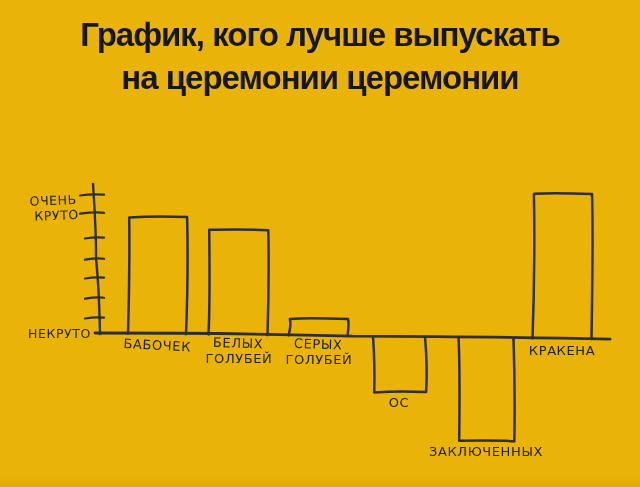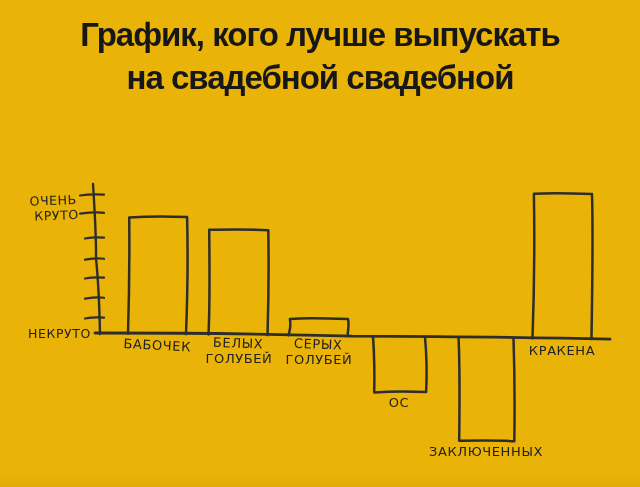--- a/index.html
+++ b/index.html
@@ -26,21 +26,21 @@
     font-size:13px; fill:#222222; letter-spacing:0.6px;
   }
   .y-small { font-size:12.5px; }
 </style>
 </head>
 <body>
 
 <div class="page">
   <h1 class="title">
     <span class="tline">График, кого лучше выпускать</span>
-    <span class="tline">на свадебной свадебной</span>
+    <span class="tline">на церемонии церемонии</span>
   </h1>
   <svg id="chart" class="chart" width="640" height="487" viewBox="0 0 640 487">
       <path d="M 95 333.0 C 173.3 333.0 275.9 333.9 352.5 336.1 C 430.6 336.4 534.1 337.2 610.0 339.2" fill="none" stroke="#2d2d2d" stroke-width="2.8" stroke-linecap="round" stroke-linejoin="round"></path>
       <path d="M 93 184 C 94.4 205.5 96.3 235.8 96.0 258.5 C 98.3 280.3 99.5 310.1 100.0 334.1" fill="none" stroke="#2d2d2d" stroke-width="2.4" stroke-linecap="round" stroke-linejoin="round"></path>
       <path d="M 80 195.5 C 88.6 194.1 97.3 194.1 104.0 194.6" fill="none" stroke="#2d2d2d" stroke-width="2.2" stroke-linecap="round" stroke-linejoin="round"></path>
       <path d="M 80 213.7 C 88.3 212.5 97.5 211.7 104.0 212.8" fill="none" stroke="#2d2d2d" stroke-width="2.2" stroke-linecap="round" stroke-linejoin="round"></path>
       <path d="M 85 238.5 C 92.1 237.1 98.8 237.1 104.0 237.6" fill="none" stroke="#2d2d2d" stroke-width="2.2" stroke-linecap="round" stroke-linejoin="round"></path>
       <path d="M 85 259.7 C 91.8 258.5 99.0 257.7 104.0 258.8" fill="none" stroke="#2d2d2d" stroke-width="2.2" stroke-linecap="round" stroke-linejoin="round"></path>
       <path d="M 85 278.5 C 92.1 277.1 98.8 277.1 104.0 277.6" fill="none" stroke="#2d2d2d" stroke-width="2.2" stroke-linecap="round" stroke-linejoin="round"></path>
       <path d="M 85 298.7 C 91.8 297.5 99.0 296.7 104.0 297.8" fill="none" stroke="#2d2d2d" stroke-width="2.2" stroke-linecap="round" stroke-linejoin="round"></path>

